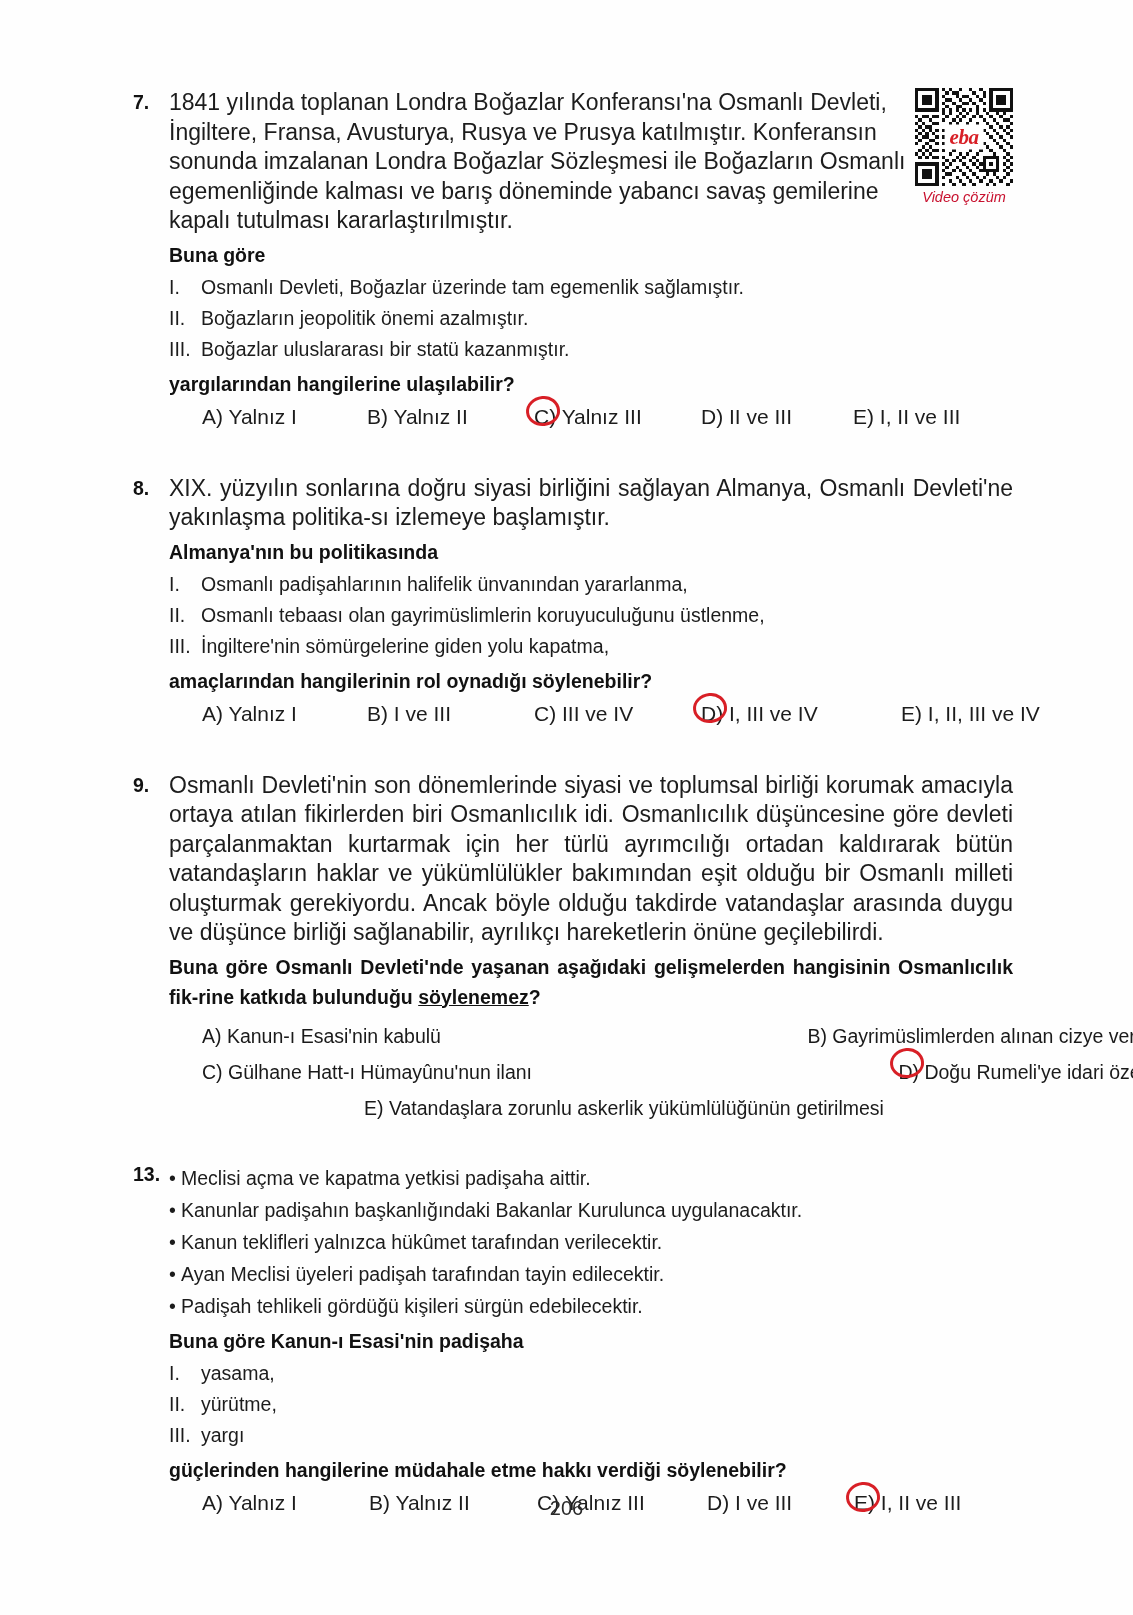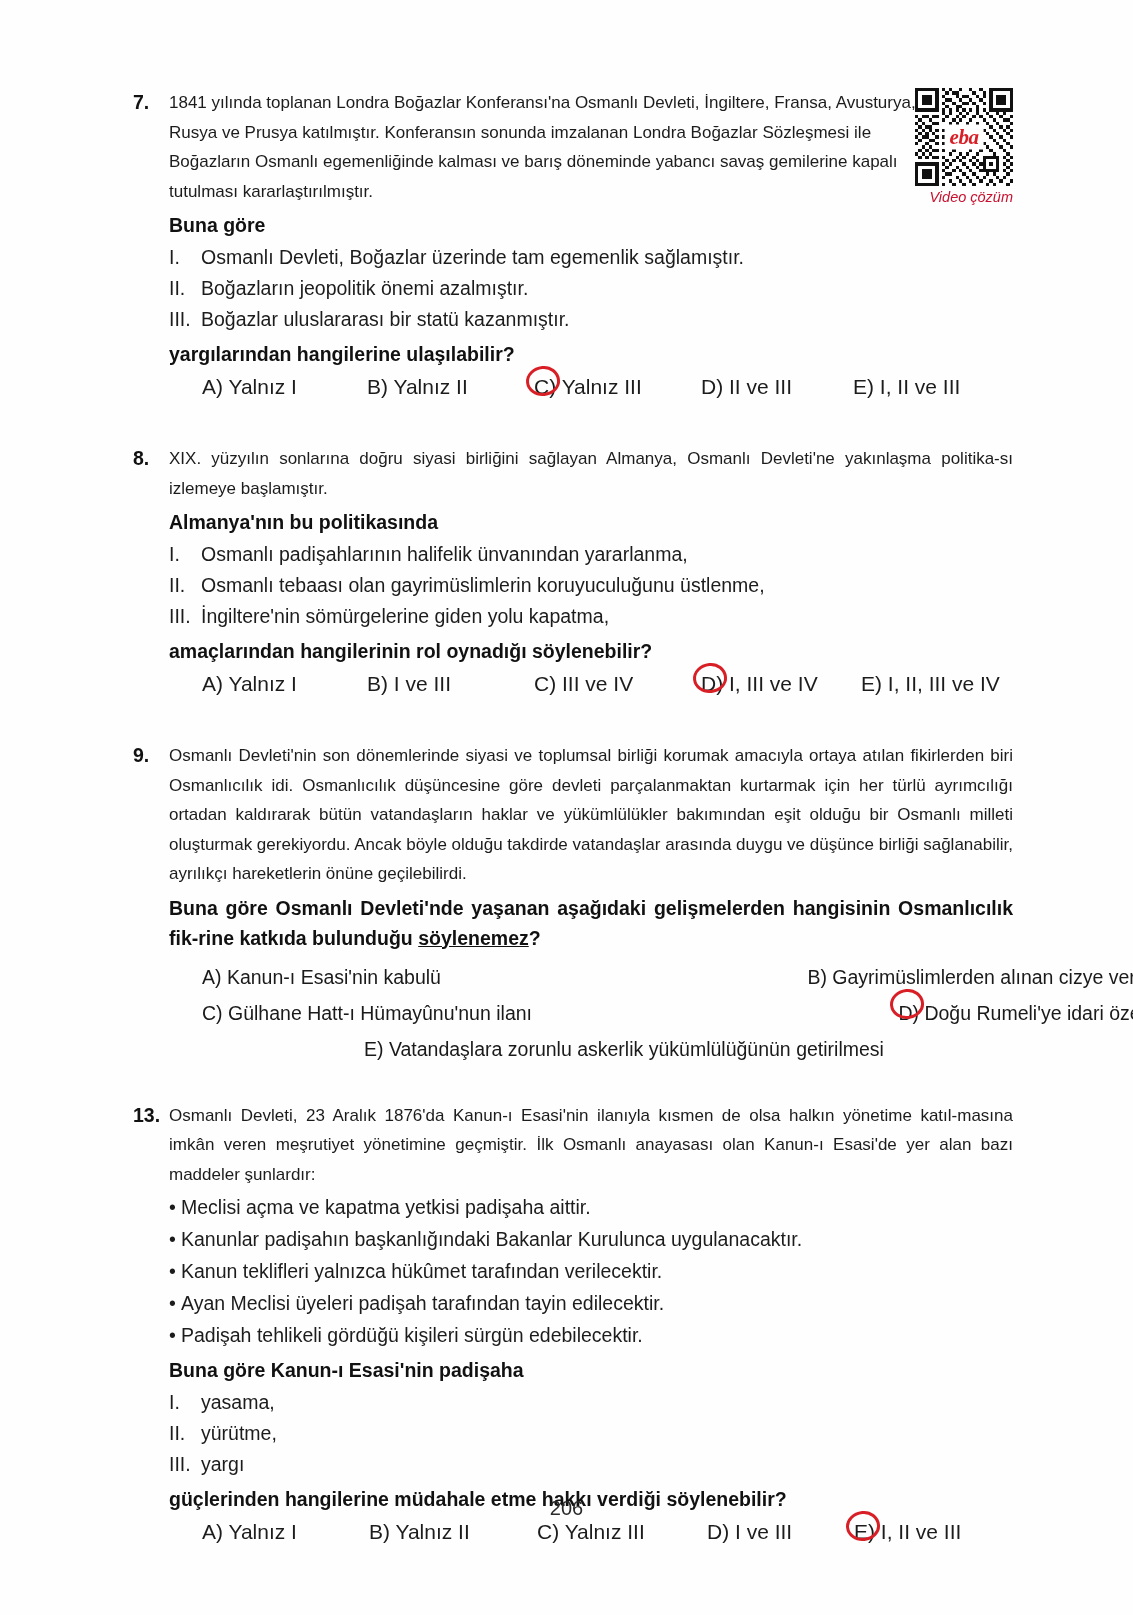--- a/index.html
+++ b/index.html
@@ -43,21 +43,21 @@
     line-height: 29px;
     color: #111;
     text-align: left;
     padding-top: 0px;
   }
   .q-body {
     flex: 1 1 auto;
     min-width: 0;
   }
   .stem {
-    font-size: 17px;
+    font-size: 23px;
     line-height: 29.5px;
     color: #1c1c1c;
     margin: 0;
   }
   .stem.justify {
     text-align: justify;
     text-justify: inter-word;
   }
   .bold-line {
     font-size: 19.5px;
@@ -153,21 +153,21 @@
     position: relative;
     height: 36px;
   }
 
   
   .qr-wrap {
     position: absolute;
     right: 0px;
     top: 0px;
     width: 98px;
-    text-align: right;
+    text-align: center;
   }
   .qr {
     position: relative;
     width: 98px;
     height: 98px;
     background: #ffffff;
   }
   .qr canvas, .qr svg { display: block; }
   .qr-logo {
     position: absolute;
@@ -564,21 +564,21 @@
               <span>I ve III</span>
             </span>
             <span class="opt" style="left:365px;text-align:center;">
               <span class="opt-letter">C)</span>
               <span>III ve IV</span>
             </span>
             <span class="opt circled" style="left:532px;">
               <span class="opt-letter">D)</span>
               <span>I, III ve IV</span>
             </span>
-            <span class="opt" style="left:692px;">
+            <span class="opt" style="left:732px;">
               <span class="opt-letter">E)</span>
               <span>I, II, III ve IV</span>
             </span>
           </div>
         </div>
       </div>
     </div>
 
     <div class="spacer-lg"></div>
 
@@ -617,21 +617,20 @@
         </div>
       </div>
     </div>
 
     <div class="spacer-md"></div>
 
     <div class="question">
       <div class="q-row">
         <div class="q-num">13.</div>
         <div class="q-body">
-          <p class="stem justify">Osmanlı Devleti, 23 Aralık 1876'da Kanun-ı Esasi'nin ilanıyla kısmen de olsa halkın yönetime katıl-masına imkân veren meşrutiyet yönetimine geçmiştir. İlk Osmanlı anayasası olan Kanun-ı Esasi'de yer alan bazı maddeler şunlardır:</p>
           <ul class="bullet-list">
             <li class="bullet-item">
               <span class="bd">•</span>
               <span class="bt">Meclisi açma ve kapatma yetkisi padişaha aittir.</span>
             </li>
             <li class="bullet-item">
               <span class="bd">•</span>
               <span class="bt">Kanunlar padişahın başkanlığındaki Bakanlar Kurulunca uygulanacaktır.</span>
             </li>
             <li class="bullet-item">

